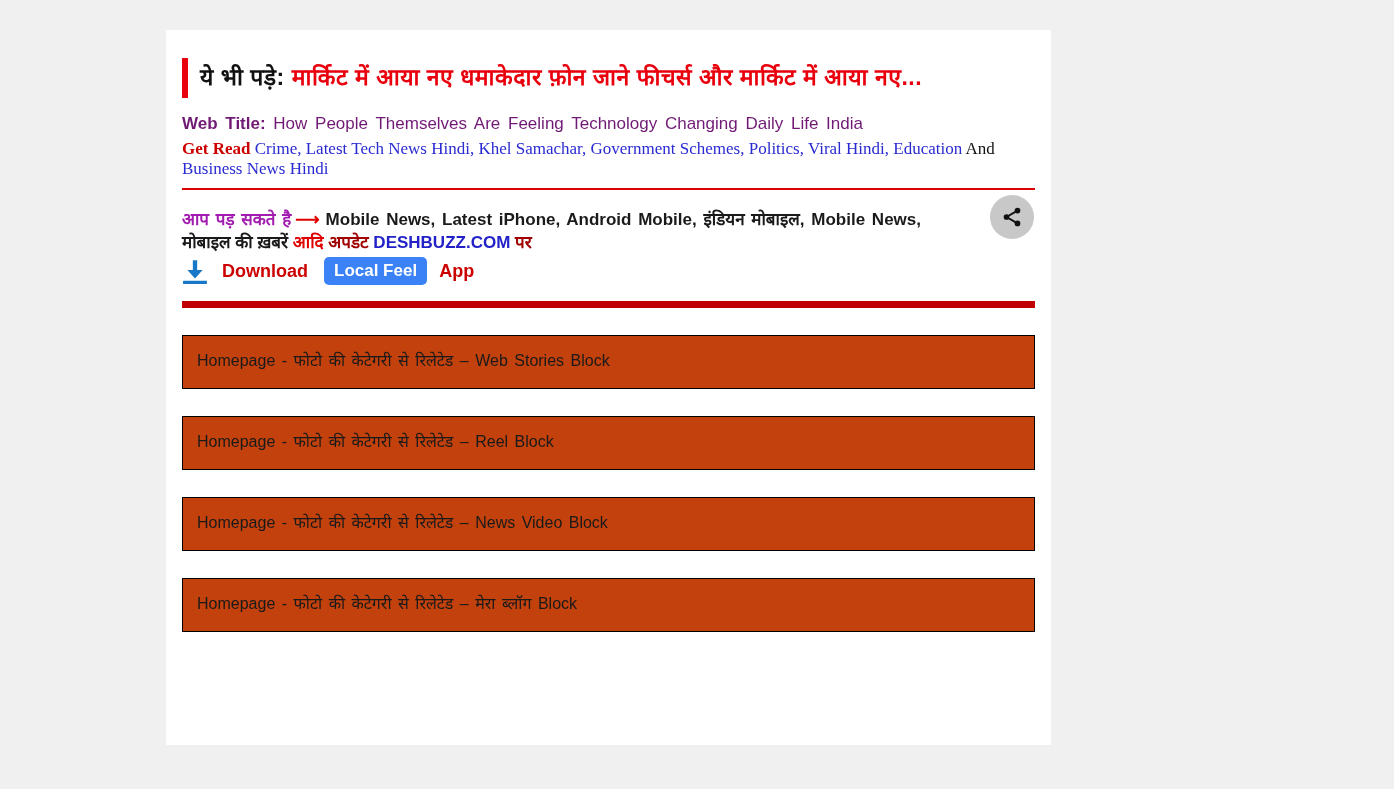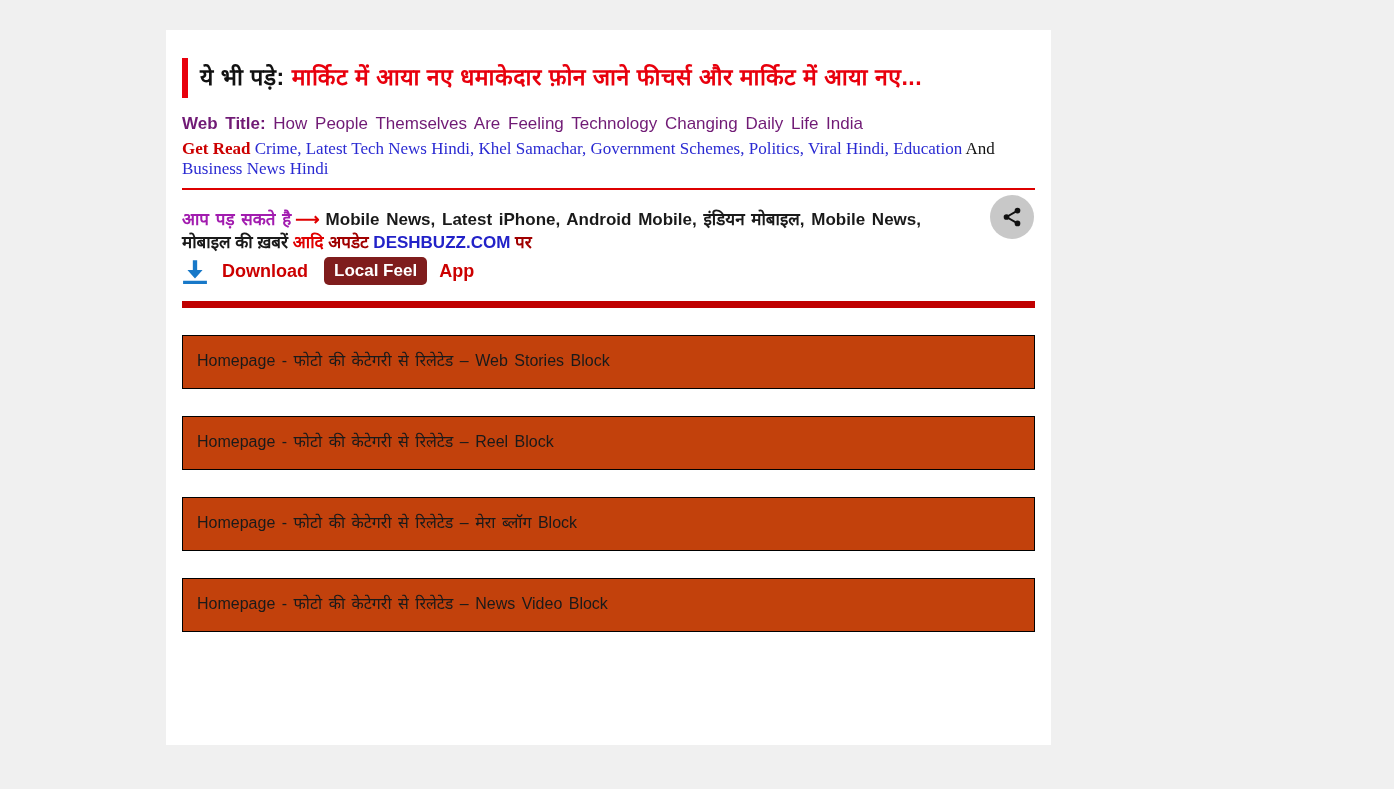--- a/index.html
+++ b/index.html
@@ -37,21 +37,21 @@
   .share-circle {
     position:absolute; right:1px; top:-12px; width:44px; height:44px;
     border-radius:50%; background:#c8c8c8; display:flex; align-items:center; justify-content:center;
     cursor:pointer;
   }
   
   .download-row { margin-top:4px; display:flex; align-items:center; font-size:18px; font-weight:bold; }
   .dl-icon { width:26px; height:26px; margin-right:14px; flex:0 0 auto; }
   .dl-label { color:#cc0000; margin-right:16px; }
   .local-feel-btn {
-    background:#7f1d1d; color:#ffffff; border:none; font-family:inherit;
+    background:#3b82f6; color:#ffffff; border:none; font-family:inherit;
     font-size:17px; font-weight:bold; padding:4px 10px; border-radius:5px;
     margin-right:12px; cursor:pointer;
   }
   .app-label { color:#cc0000; }
   .thick-bar { margin-top:16px; height:7px; background:#c00000; }
   
   .blocks { margin-top:27px; }
   .block-box {
     height:54px; border:1px solid #000000; margin-bottom:27px;
     padding:13px 0 8px 14px; font-size:16px; color:#1a1a1a; word-spacing:2px;
@@ -112,17 +112,17 @@
     <span class="dl-label">Download</span>
     <button class="local-feel-btn">Local Feel</button>
     <span class="app-label">App</span>
   </div>
 
   <div class="thick-bar"></div>
 
   <div class="blocks">
     <div class="block-box">Homepage - फोटो की केटेगरी से रिलेटेड – Web Stories Block</div>
     <div class="block-box">Homepage - फोटो की केटेगरी से रिलेटेड – Reel Block</div>
+    <div class="block-box">Homepage - फोटो की केटेगरी से रिलेटेड – News Video Block</div>
     <div class="block-box">Homepage - फोटो की केटेगरी से रिलेटेड – मेरा ब्लॉग Block</div>
-    <div class="block-box">Homepage - फोटो की केटेगरी से रिलेटेड – News Video Block</div>
   </div>
 
 </div>
 
 </body></html>

